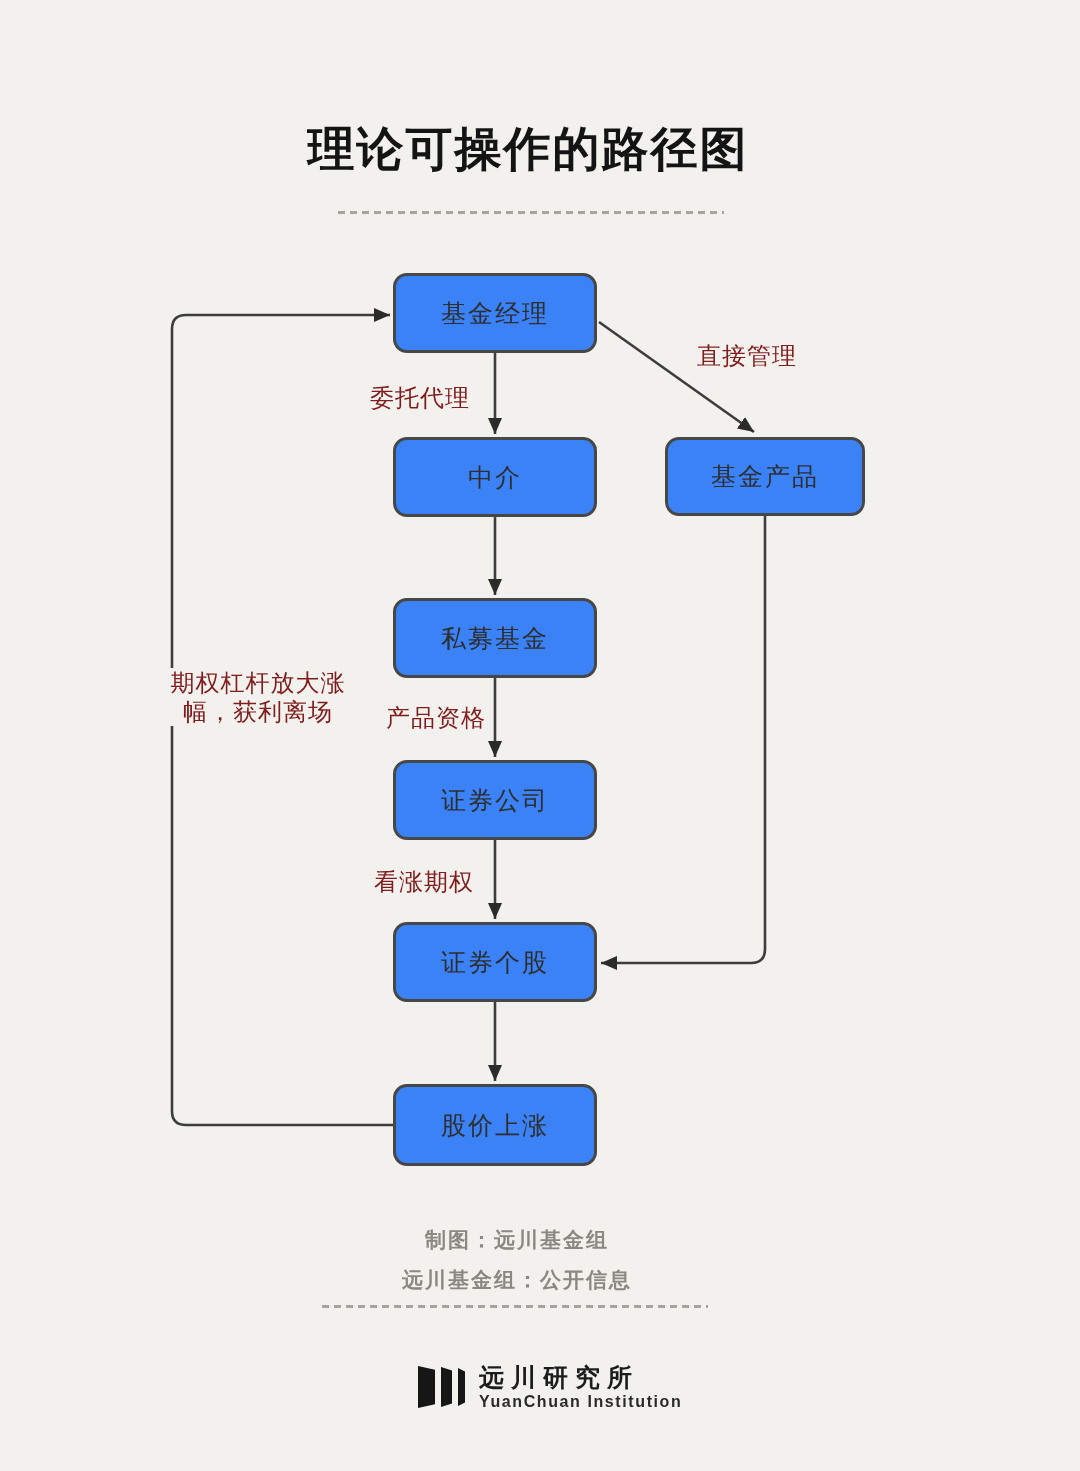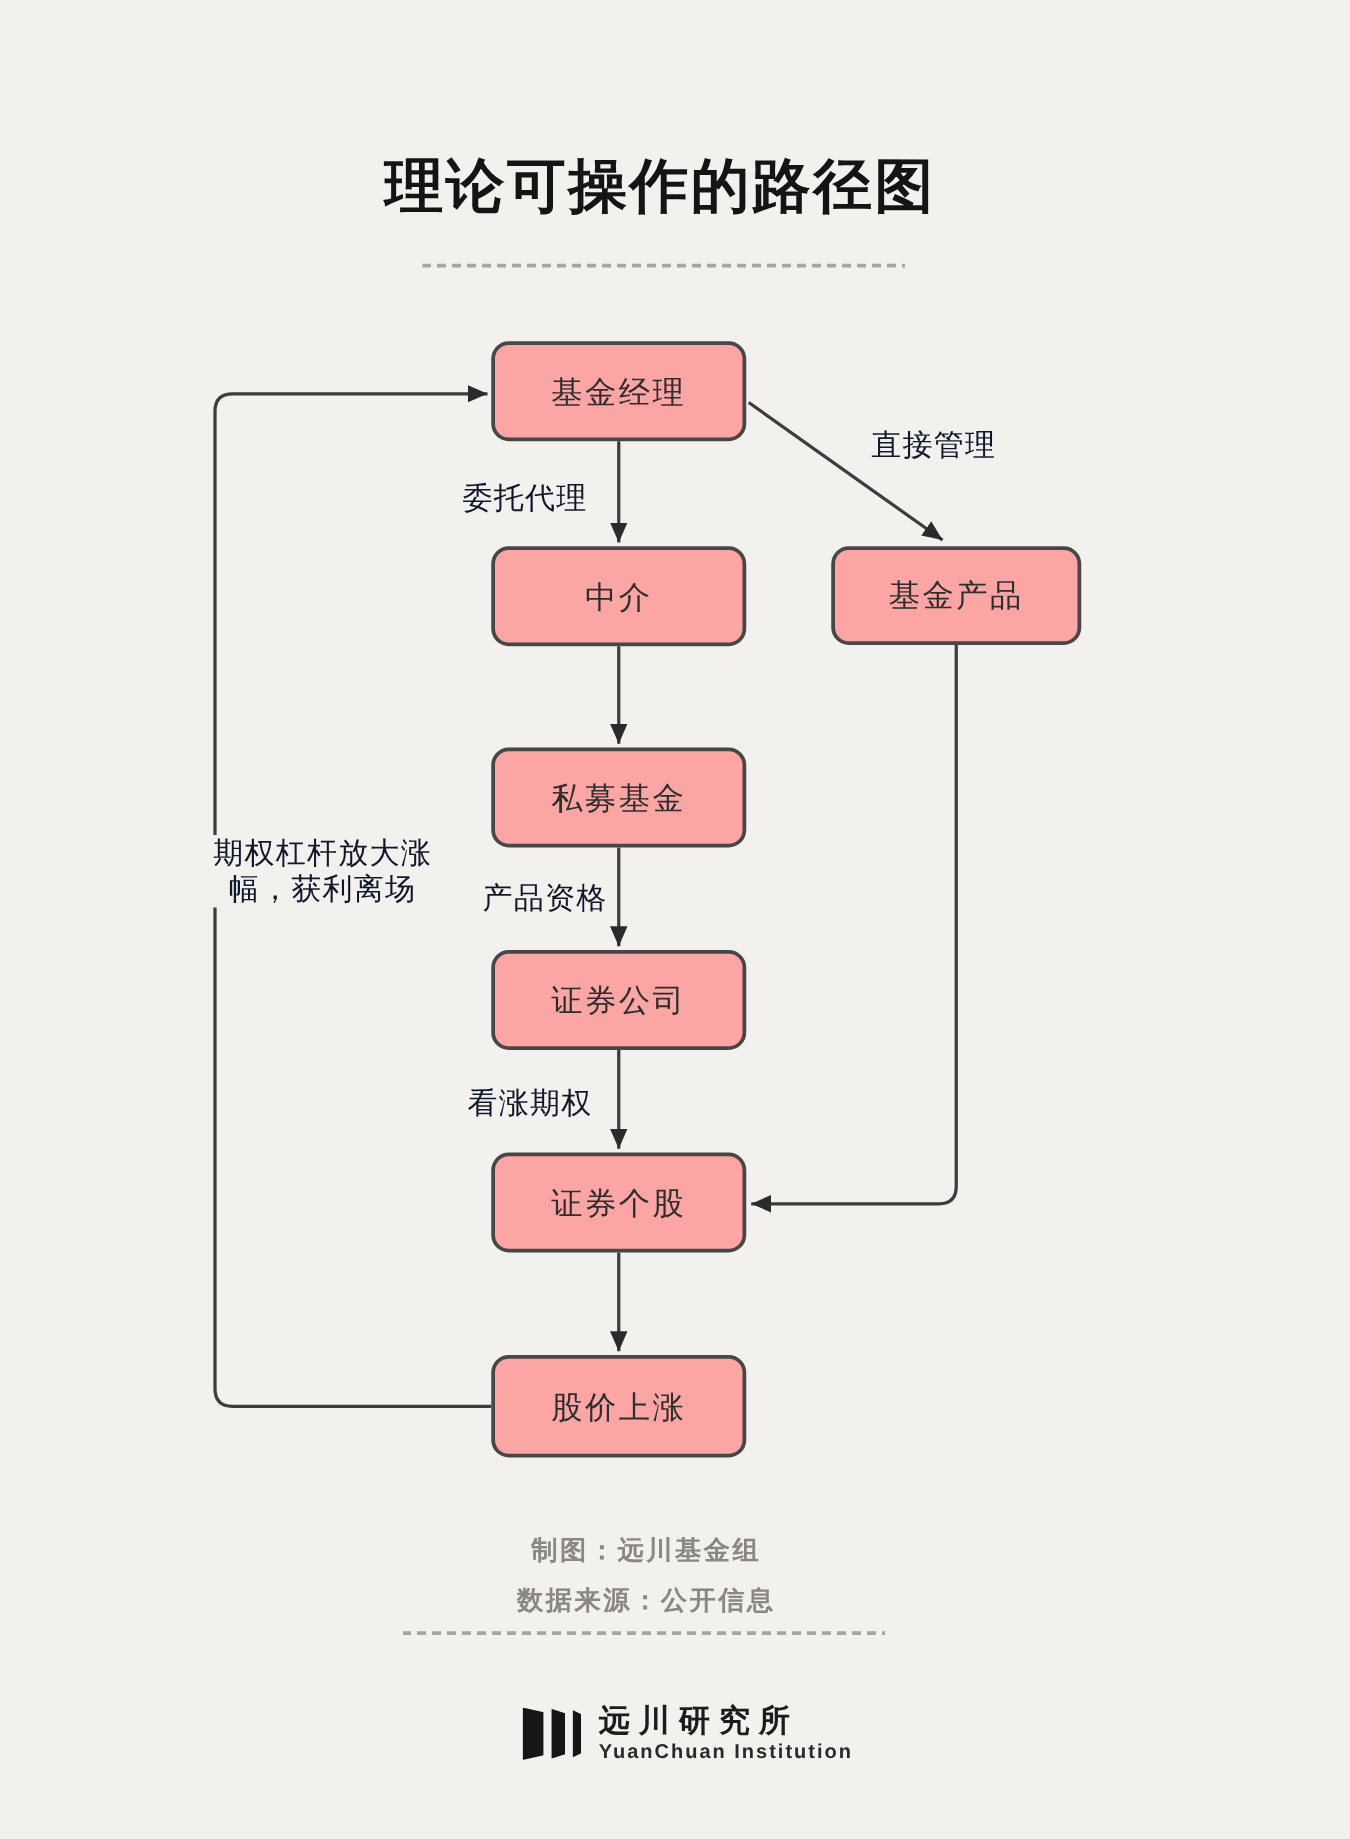--- a/index.html
+++ b/index.html
@@ -41,41 +41,41 @@
     top: 0; left: 0;
     width: 1080px; height: 1471px;
     pointer-events: none;
   }
 
   .node {
     position: absolute;
     box-sizing: border-box;
     border: 3px solid #474747;
     border-radius: 14px;
-    background: #fca5a5;
+    background: #3b82f6;
     display: flex;
     align-items: center;
     justify-content: center;
     font-size: 25px;
     letter-spacing: 2px;
     color: #2e2e2e;
   }
   .n-fund-manager       { left: 393px; top: 273px; width: 204px; height: 80px; }
   .n-intermediary       { left: 393px; top: 437px; width: 204px; height: 80px; }
   .n-fund-product       { left: 665px; top: 437px; width: 200px; height: 79px; }
   .n-private-fund       { left: 393px; top: 598px; width: 204px; height: 80px; }
   .n-securities-company { left: 393px; top: 760px; width: 204px; height: 80px; }
   .n-individual-stock   { left: 393px; top: 922px; width: 204px; height: 80px; }
   .n-stock-price-rise   { left: 393px; top: 1084px; width: 204px; height: 82px; }
 
   .edge-label {
     position: absolute;
     font-size: 24px;
     letter-spacing: 1px;
-    color: #0f172a;
+    color: #7f1d1d;
     white-space: pre-line;
     background: #f2f1ee;
   }
   .lbl-entrust      { left: 370px; top: 382px; }
   .lbl-direct       { left: 697px; top: 340px; }
   .lbl-product-qual { left: 362px; top: 702px; margin-left: 24px; }
   .lbl-call-option  { left: 374px; top: 866px; }
   .lbl-left-loop    { left: 158px; top: 668px; width: 200px; text-align: center; line-height: 29px; }
   .lbl-right-note   { left: 780px; top: 660px; width: 152px; text-align: center; line-height: 29px; background: transparent; }
 
@@ -175,21 +175,21 @@
 
   <div class="edge-label lbl-entrust">委托代理</div>
   <div class="edge-label lbl-direct">直接管理</div>
   <div class="edge-label lbl-product-qual">产品资格</div>
   <div class="edge-label lbl-call-option">看涨期权</div>
   <div class="edge-label lbl-left-loop">期权杠杆放大涨
 幅，获利离场</div>
 
   <div class="footer">
     <div class="line">制图：远川基金组</div>
-    <div class="line">数据来源：公开信息</div>
+    <div class="line">远川基金组：公开信息</div>
   </div>
 
   <div class="dash dash-bottom"></div>
 
   <div class="logo">
     <div class="logo-bars">
       <div class="bar bar-1"></div>
       <div class="bar bar-2"></div>
       <div class="bar bar-3"></div>
     </div>

